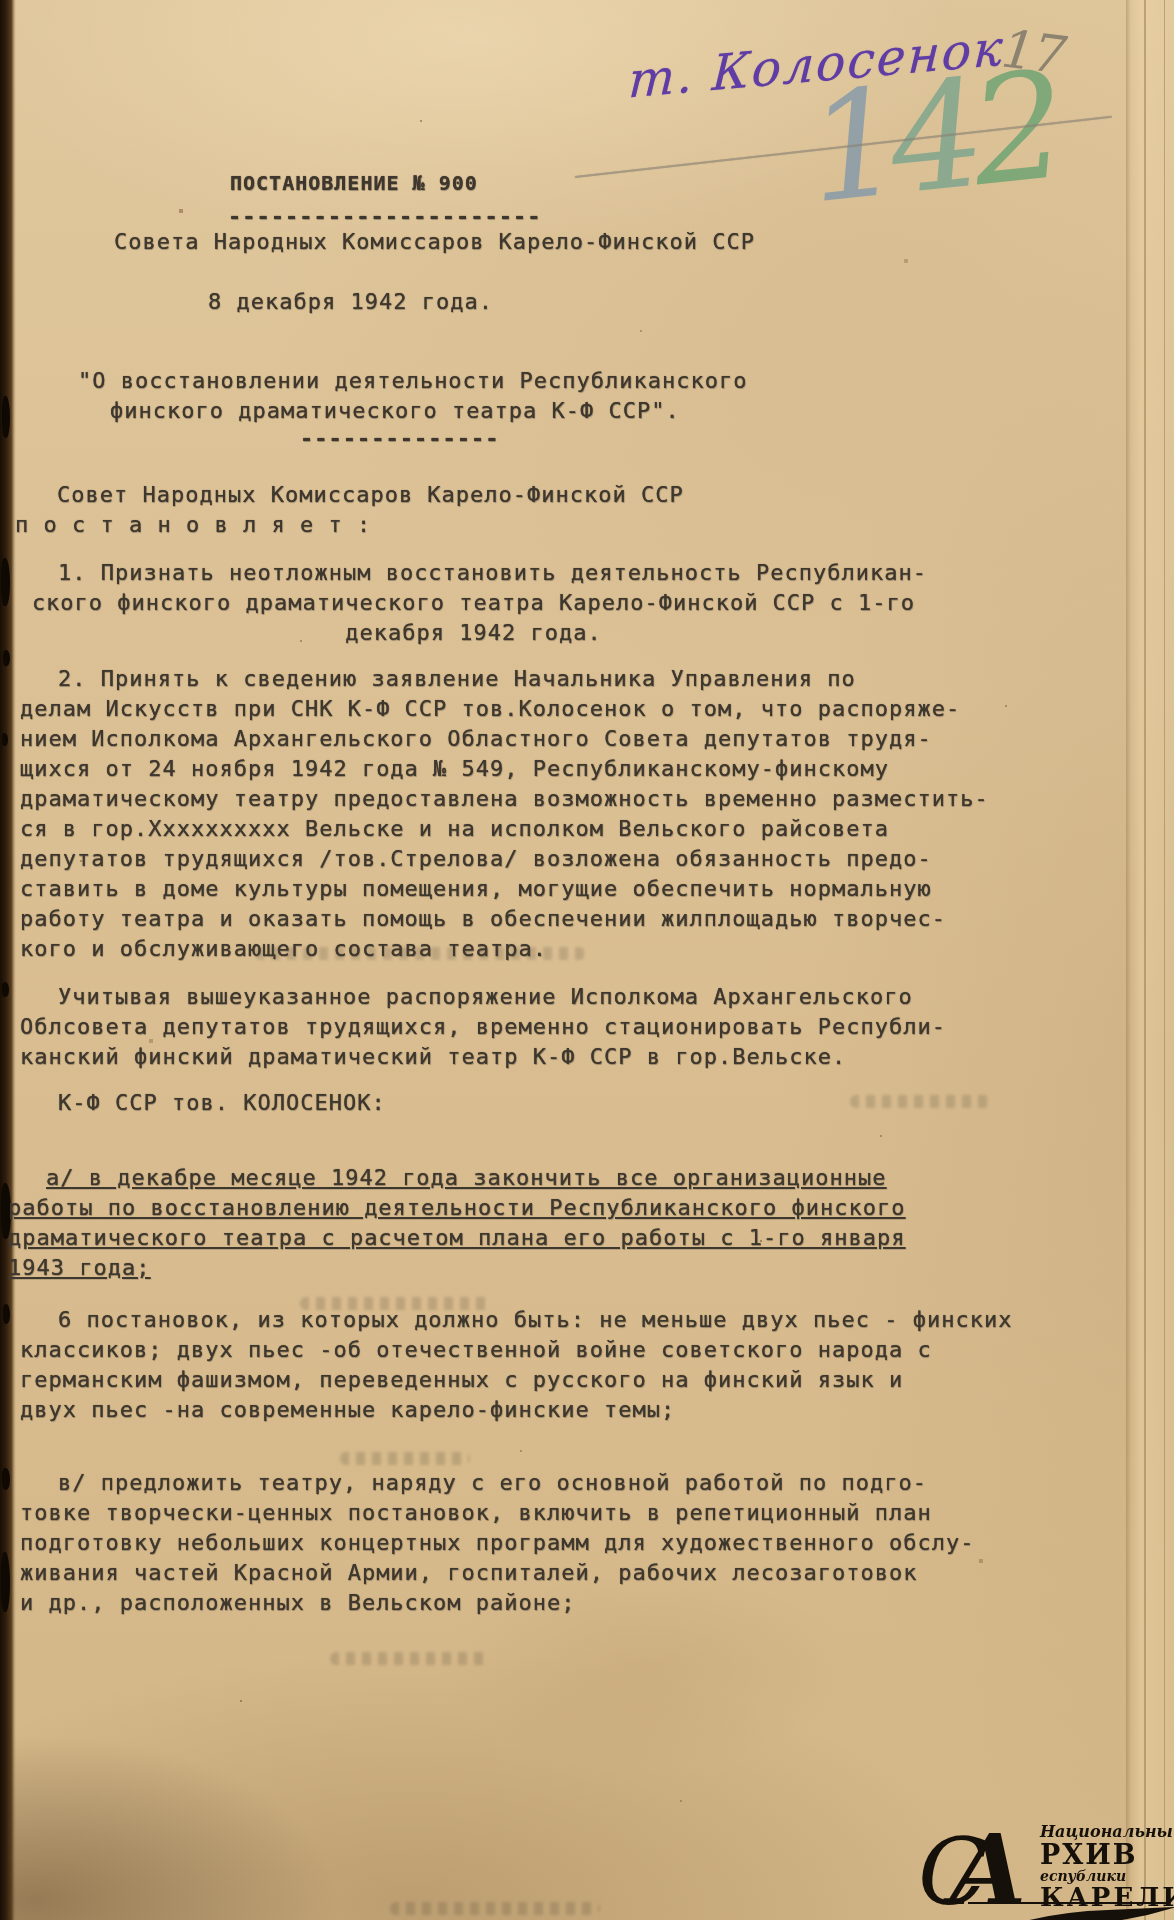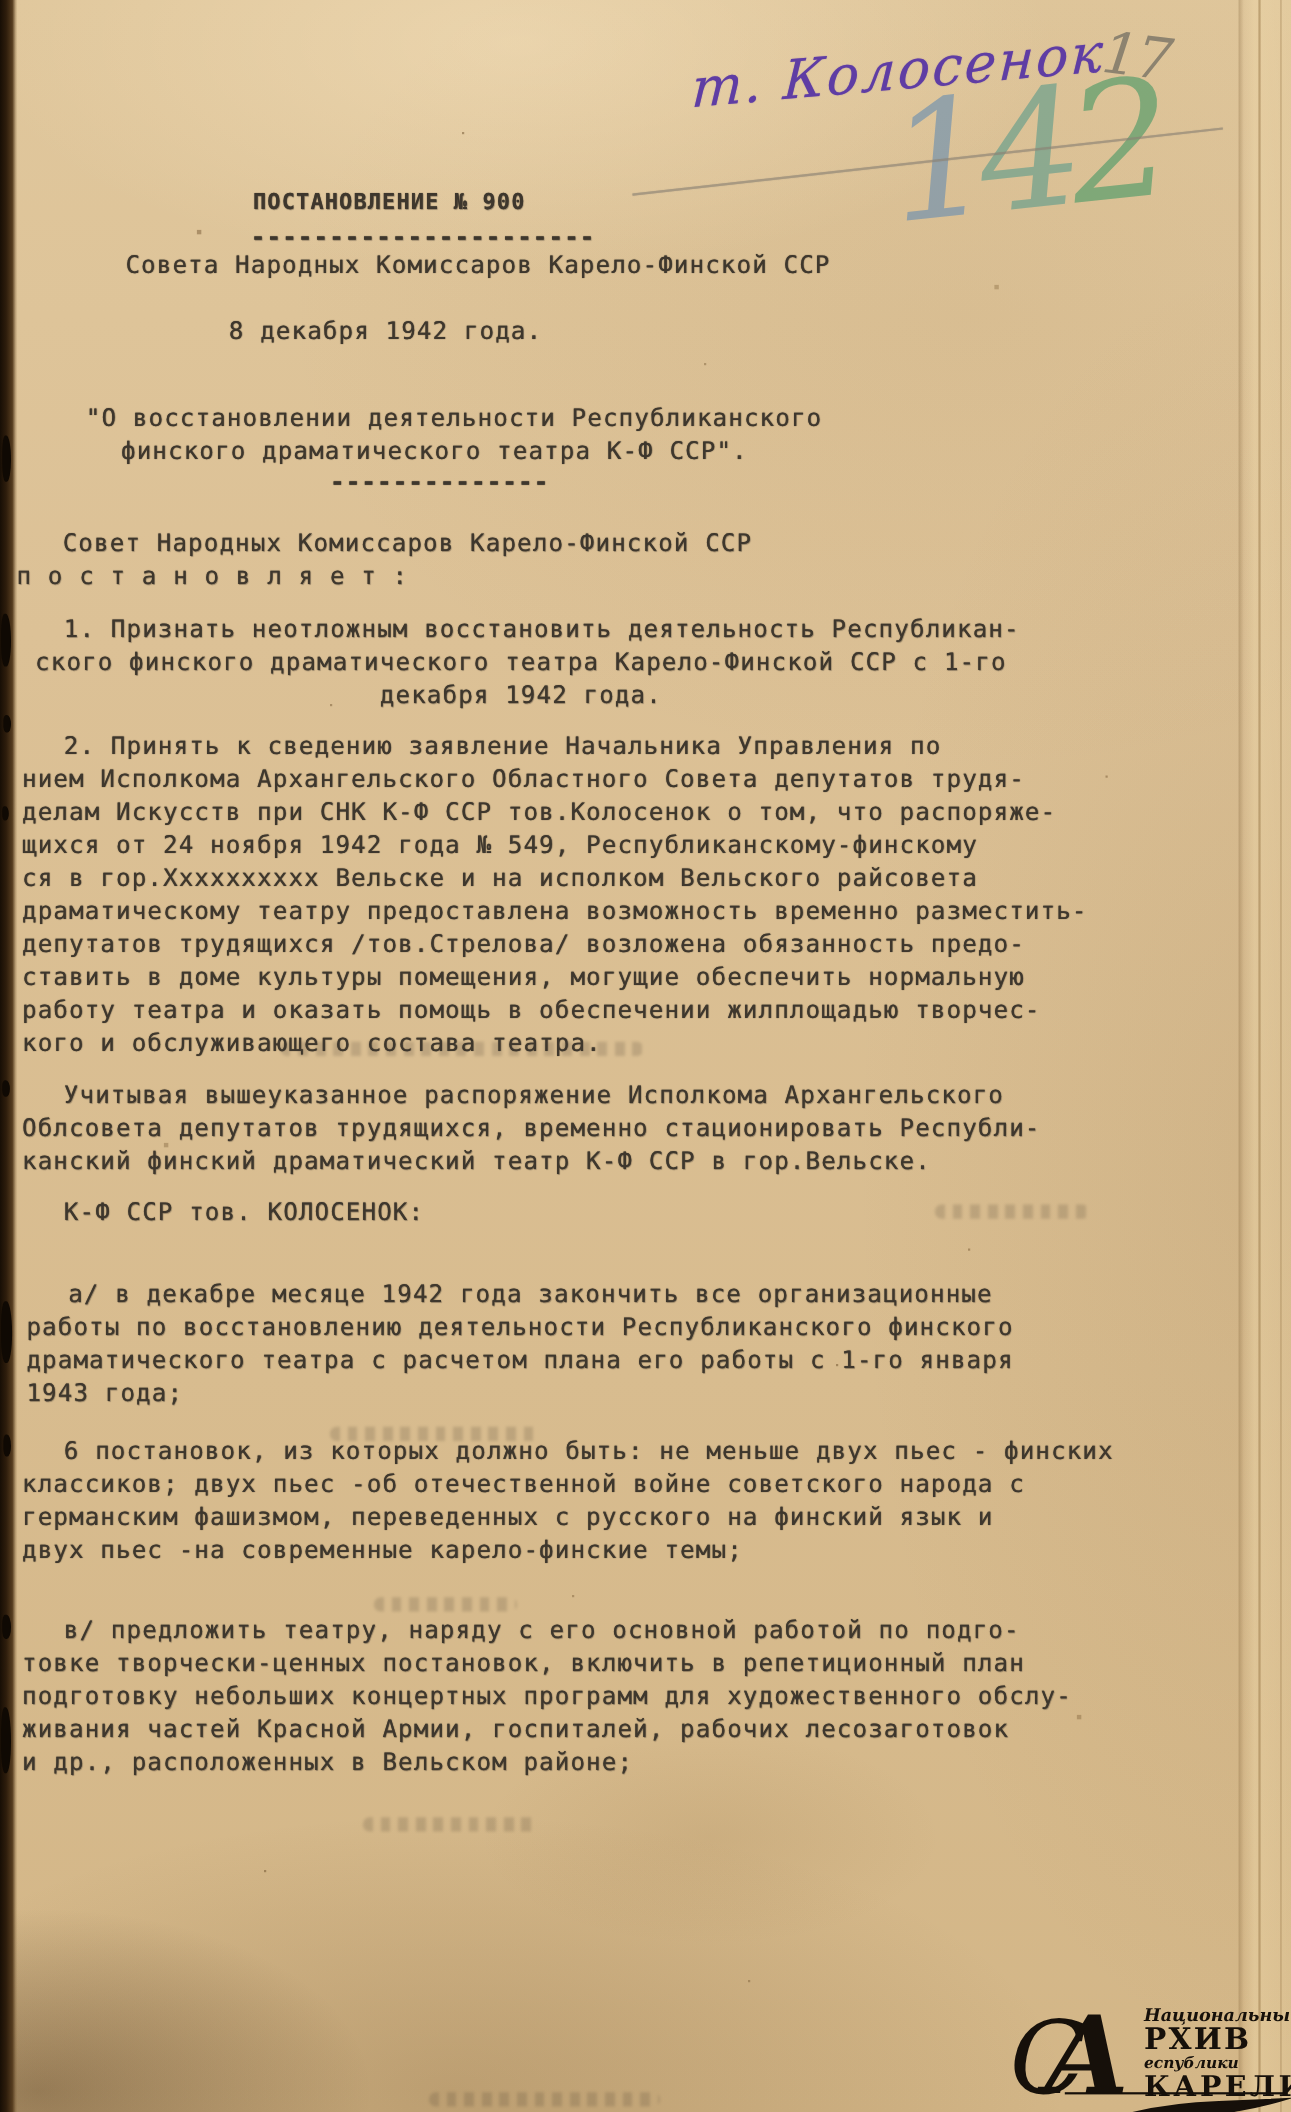--- a/index.html
+++ b/index.html
@@ -127,39 +127,39 @@
     <div class="line">п о с т а н о в л я е т :</div>
   </div>
 
 <div class="type para" style="left:20px;top:558px;text-align:center;">
     <div class="line">1. Признать неотложным восстановить деятельность Республикан-</div>
     <div class="line">ского финского драматического театра Карело-Финской ССР с 1-го</div>
     <div class="line">декабря 1942 года.</div>
   </div>
 <div class="type para" style="left:20px;top:664px;">
     <div class="line">2. Принять к сведению заявление Начальника Управления по</div>
+    <div class="line">делам Искусств при СНК К-Ф ССР тов.Колосенок о том, что распоряже-</div>
     <div class="line">нием Исполкома Архангельского Областного Совета депутатов трудя-</div>
-    <div class="line">делам Искусств при СНК К-Ф ССР тов.Колосенок о том, что распоряже-</div>
     <div class="line">щихся от 24 ноября 1942 года № 549, Республиканскому-финскому</div>
+    <div class="line">драматическому театру предоставлена возможность временно разместить-</div>
     <div class="line">ся в гор.Хххххххххх Вельске и на исполком Вельского райсовета</div>
-    <div class="line">драматическому театру предоставлена возможность временно разместить-</div>
     <div class="line">депутатов трудящихся /тов.Стрелова/ возложена обязанность предо-</div>
     <div class="line">ставить в доме культуры помещения, могущие обеспечить нормальную</div>
     <div class="line">работу театра и оказать помощь в обеспечении жилплощадью творчес-</div>
     <div class="line">кого и обслуживающего состава театра.</div>
   </div>
 <div class="type para" style="left:20px;top:982px;">
     <div class="line">Учитывая вышеуказанное распоряжение Исполкома Архангельского</div>
     <div class="line">Облсовета депутатов трудящихся, временно стационировать Республи-</div>
     <div class="line">канский финский драматический театр К-Ф ССР в гор.Вельске.</div>
   </div>
 <div class="type para" style="left:20px;top:1088px;">
     <div class="line">К-Ф ССР тов. КОЛОСЕНОК:</div>
   </div>
-<div class="type para" style="left:24px;top:1163px;">
+<div class="type para" style="left:8px;top:1163px;text-decoration:underline;">
     <div class="line">а/ в декабре месяце 1942 года закончить все организационные</div>
     <div class="line">работы по восстановлению деятельности Республиканского финского</div>
     <div class="line">драматического театра с расчетом плана его работы с 1-го января</div>
     <div class="line">1943 года;</div>
   </div>
 <div class="type para" style="left:20px;top:1305px;">
     <div class="line">6 постановок, из которых должно быть: не меньше двух пьес - финских</div>
     <div class="line">классиков; двух пьес -об отечественной войне советского народа с</div>
     <div class="line">германским фашизмом, переведенных с русского на финский язык и</div>
     <div class="line">двух пьес -на современные карело-финские темы;</div>

